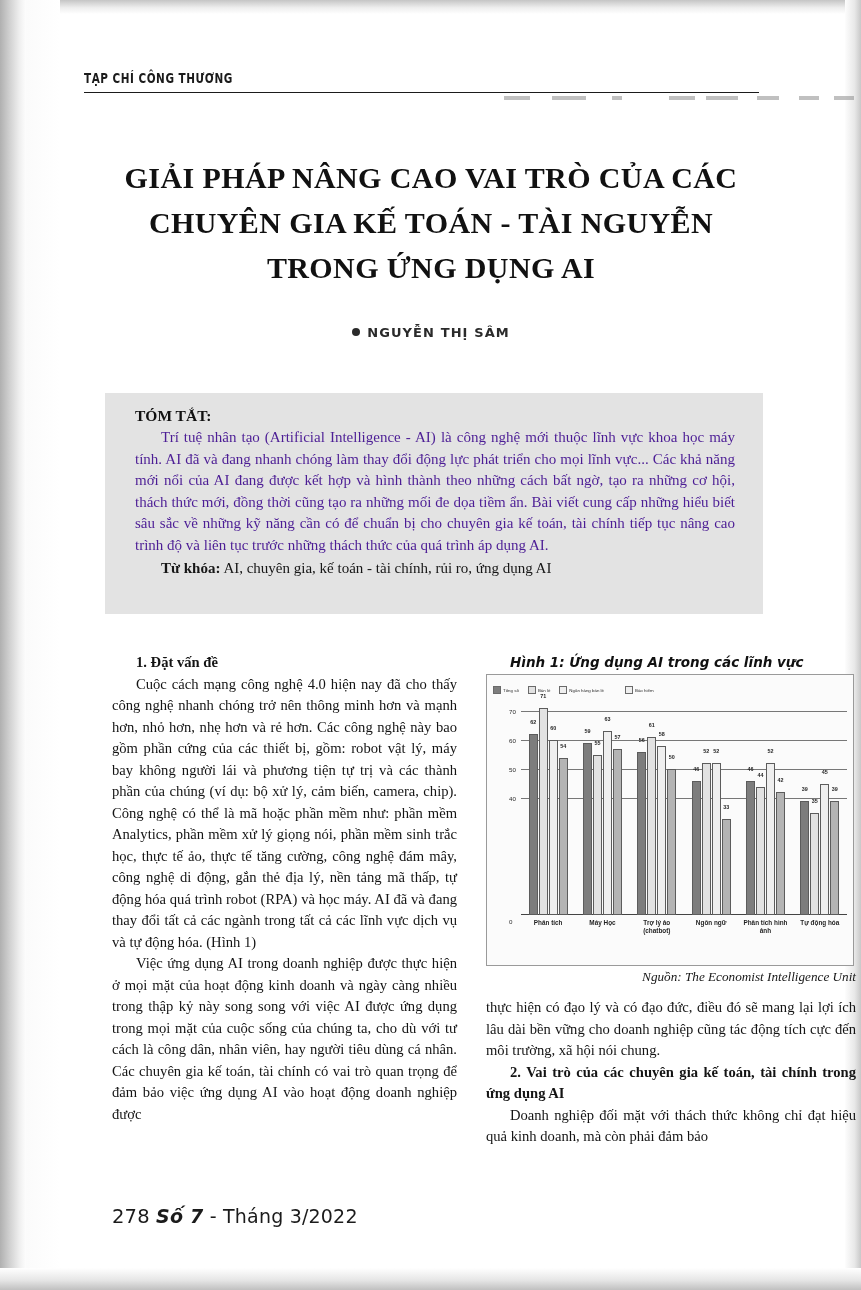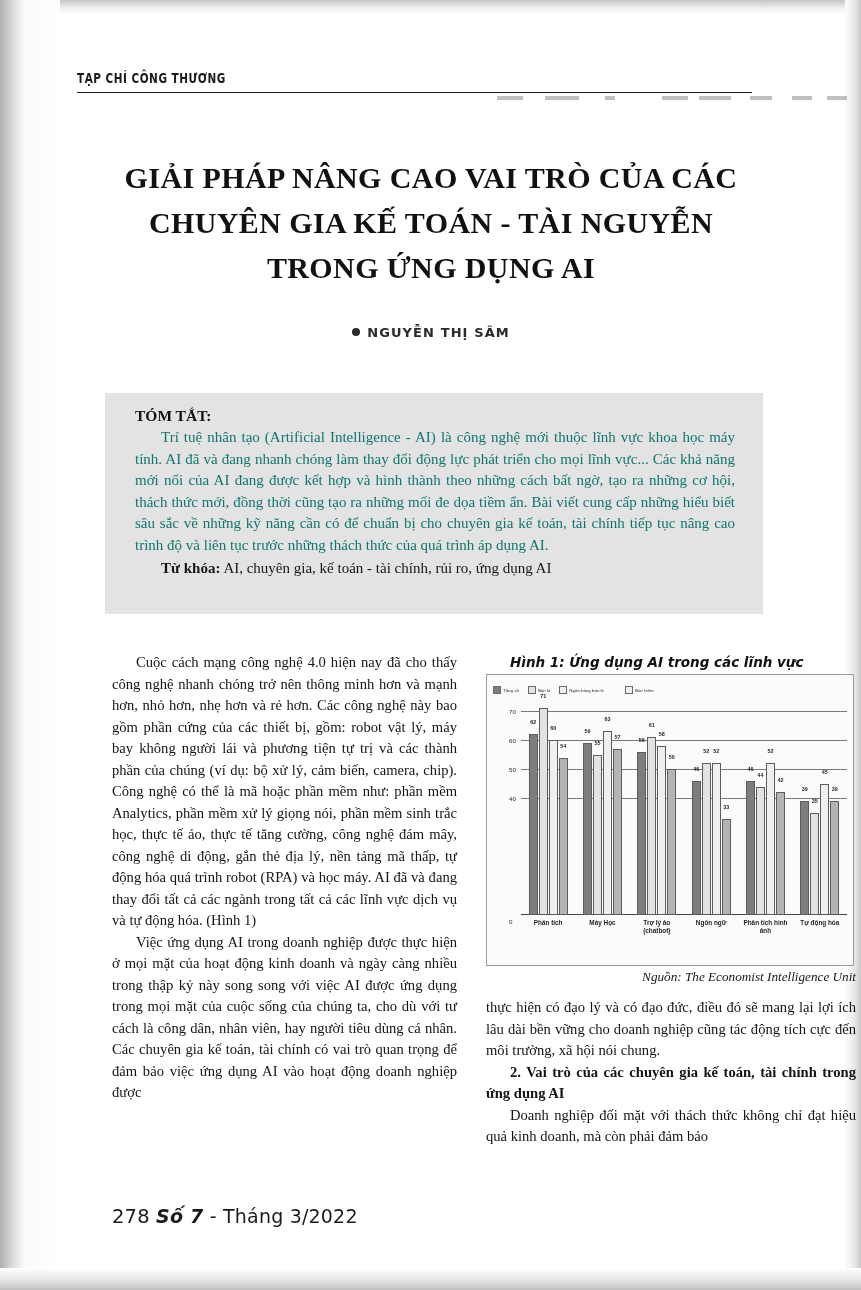--- a/index.html
+++ b/index.html
@@ -49,21 +49,21 @@
   .edge-bottom {
     position: absolute;
     left: 0; bottom: 0; width: 861px; height: 22px;
     background: linear-gradient(to top, #c0c0c0 0%, #e6e6e6 45%, #ffffff 100%);
     pointer-events: none;
   }
 
   
   .runhead {
     position: absolute;
-    left: 77px; top: 72px;
+    left: 84px; top: 72px;
     width: 680px;
   }
   .runhead-title {
     font-family: "DejaVu Sans", sans-serif;
     font-weight: bold;
     font-size: 13.5px;
     letter-spacing: 0.6px;
     color: #1b1b1b;
     line-height: 1;
     font-stretch: condensed;
@@ -137,21 +137,21 @@
     font-weight: bold;
     font-size: 15.5px;
     color: #111;
     margin-bottom: 2px;
   }
   .abs-body {
     font-size: 15px;
     line-height: 21.5px;
     text-align: justify;
     text-indent: 26px;
-    color: #0f766e;
+    color: #4c1d95;
   }
   .abs-kw {
     font-size: 15px;
     line-height: 21.5px;
     text-indent: 26px;
     margin-top: 2px;
     color: #161616;
   }
   .abs-kw b { font-weight: bold; }
 
@@ -358,20 +358,21 @@
   <div class="abstract">
     <div class="abs-label">TÓM TẮT:</div>
     <div class="abs-body">Trí tuệ nhân tạo (Artificial Intelligence - AI) là công nghệ mới thuộc lĩnh vực khoa học máy tính. AI đã và đang nhanh chóng làm thay đổi động lực phát triển cho mọi lĩnh vực... Các khả năng mới nổi của AI đang được kết hợp và hình thành theo những cách bất ngờ, tạo ra những cơ hội, thách thức mới, đồng thời cũng tạo ra những mối đe dọa tiềm ẩn. Bài viết cung cấp những hiểu biết sâu sắc về những kỹ năng cần có để chuẩn bị cho chuyên gia kế toán, tài chính tiếp tục nâng cao trình độ và liên tục trước những thách thức của quá trình áp dụng AI.</div>
     <div class="abs-kw">
       <b>Từ khóa:</b>
       <span>AI, chuyên gia, kế toán - tài chính, rủi ro, ứng dụng AI</span>
     </div>
   </div>
 
   <div class="col col-left">
+    <p class="sec-head">1. Đặt vấn đề</p>
     <p>Cuộc cách mạng công nghệ 4.0 hiện nay đã cho thấy công nghệ nhanh chóng trở nên thông minh hơn và mạnh hơn, nhỏ hơn, nhẹ hơn và rẻ hơn. Các công nghệ này bao gồm phần cứng của các thiết bị, gồm: robot vật lý, máy bay không người lái và phương tiện tự trị và các thành phần của chúng (ví dụ: bộ xử lý, cảm biến, camera, chip). Công nghệ có thể là mã hoặc phần mềm như: phần mềm Analytics, phần mềm xử lý giọng nói, phần mềm sinh trắc học, thực tế ảo, thực tế tăng cường, công nghệ đám mây, công nghệ di động, gắn thẻ địa lý, nền tảng mã thấp, tự động hóa quá trình robot (RPA) và học máy. AI đã và đang thay đổi tất cả các ngành trong tất cả các lĩnh vực dịch vụ và tự động hóa. (Hình 1)</p>
     <p>Việc ứng dụng AI trong doanh nghiệp được thực hiện ở mọi mặt của hoạt động kinh doanh và ngày càng nhiều trong thập kỷ này song song với việc AI được ứng dụng trong mọi mặt của cuộc sống của chúng ta, cho dù với tư cách là công dân, nhân viên, hay người tiêu dùng cá nhân. Các chuyên gia kế toán, tài chính có vai trò quan trọng để đảm bảo việc ứng dụng AI vào hoạt động doanh nghiệp được</p>
   </div>
 
   <div class="col col-right">
 
     <p class="fig-title">Hình 1: Ứng dụng AI trong các lĩnh vực</p>
 
     <div class="fig-box">
 

